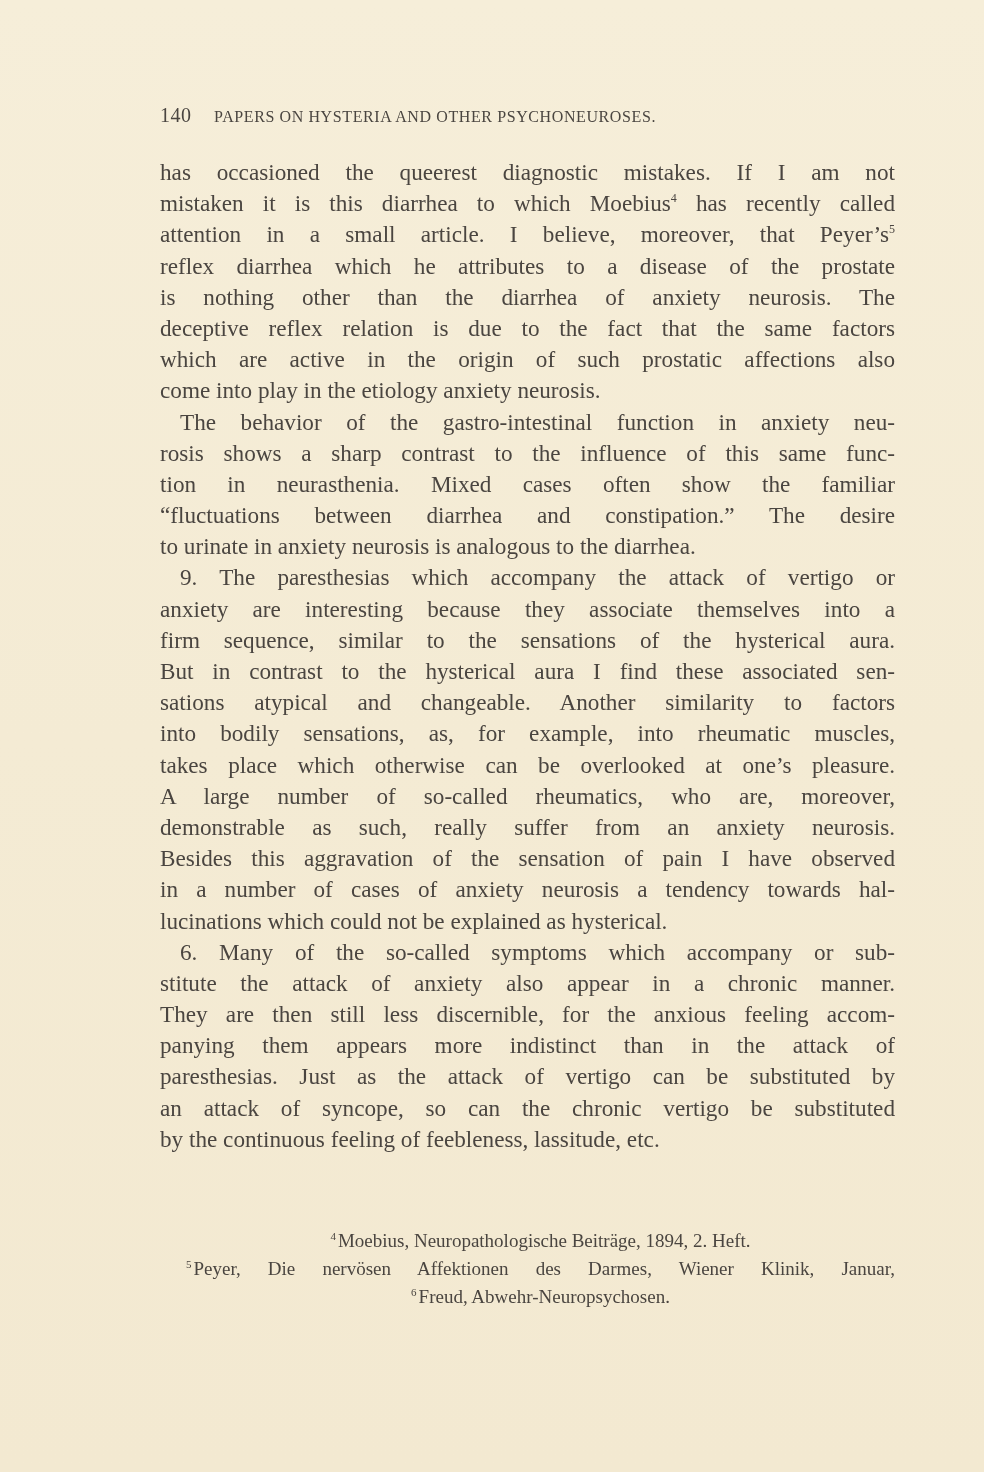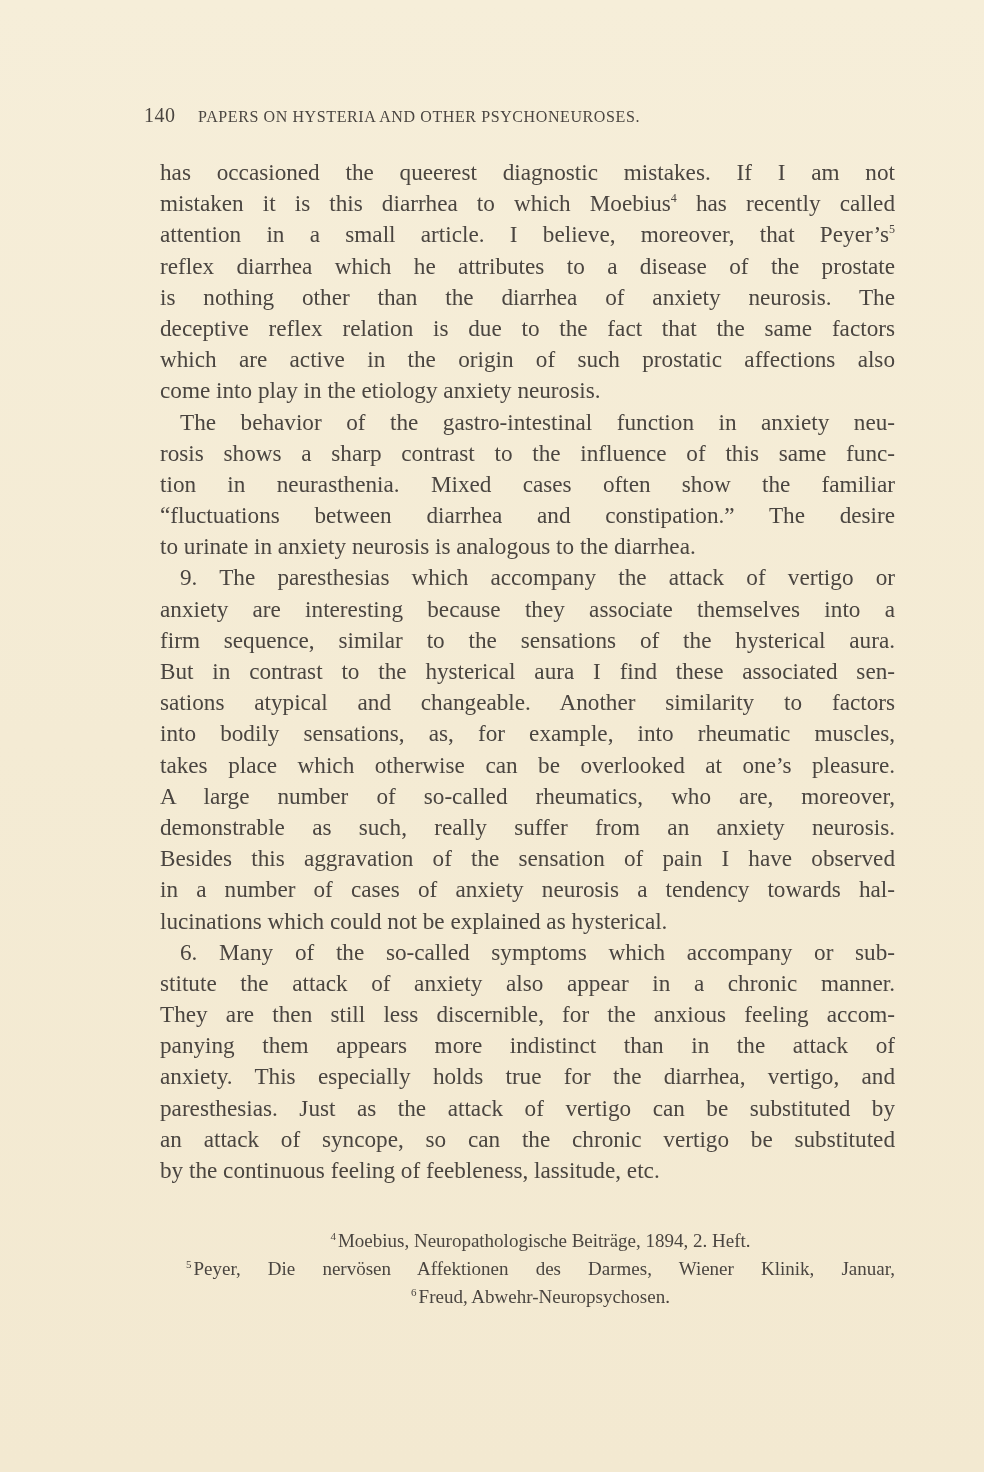--- a/index.html
+++ b/index.html
@@ -16,21 +16,21 @@
       color: #4a4540;
     }
     .page {
       position: absolute;
       left: 0; top: 0;
       width: 984px; height: 1472px;
       background: linear-gradient(180deg, #f6eed9 0%, #f4ebd4 50%, #f3e9d1 100%);
     }
     .running-head {
       position: absolute;
-      left: 144px;
+      left: 160px;
       top: 104px;
       width: 700px;
       font-size: 16px;
       letter-spacing: 0.6px;
       color: #4a4540;
       white-space: nowrap;
     }
     .running-head .page-number {
       font-size: 20px;
       margin-right: 18px;
@@ -127,21 +127,20 @@
       <span class="line"><span>takes place which otherwise can be overlooked at one’s pleasure.</span></span>
       <span class="line"><span>A large number of so-called rheumatics, who are, moreover,</span></span>
       <span class="line"><span>demonstrable as such, really suffer from an anxiety neurosis.</span></span>
       <span class="line"><span>Besides this aggravation of the sensation of pain I have observed</span></span>
       <span class="line"><span>in a number of cases of anxiety neurosis a tendency towards hal-</span></span>
       <span class="line last"><span>lucinations which could not be explained as hysterical.</span></span>
       <span class="line indent"><span>6. Many of the so-called symptoms which accompany or sub-</span></span>
       <span class="line"><span>stitute the attack of anxiety also appear in a chronic manner.</span></span>
       <span class="line"><span>They are then still less discernible, for the anxious feeling accom-</span></span>
       <span class="line"><span>panying them appears more indistinct than in the attack of</span></span>
-      <span class="line"><span>anxiety.  This especially holds true for the diarrhea, vertigo, and</span></span>
       <span class="line"><span>paresthesias.  Just as the attack of vertigo can be substituted by</span></span>
       <span class="line"><span>an attack of syncope, so can the chronic vertigo be substituted</span></span>
       <span class="line last"><span>by the continuous feeling of feebleness, lassitude, etc.</span></span>
     </div>
 
   <div class="footnotes">
     <span class="footnote indent"><span class="fn-mark">4</span><span>Moebius, Neuropathologische Beiträge, 1894, 2. Heft.</span></span>
     <span class="footnote indent justify"><span class="fn-mark">5</span><span>Peyer, Die nervösen Affektionen des Darmes, Wiener Klinik, Januar,</span></span>
     <span class="footnote indent"><span class="fn-mark">6</span><span>Freud, Abwehr-Neuropsychosen.</span></span>
   </div>

